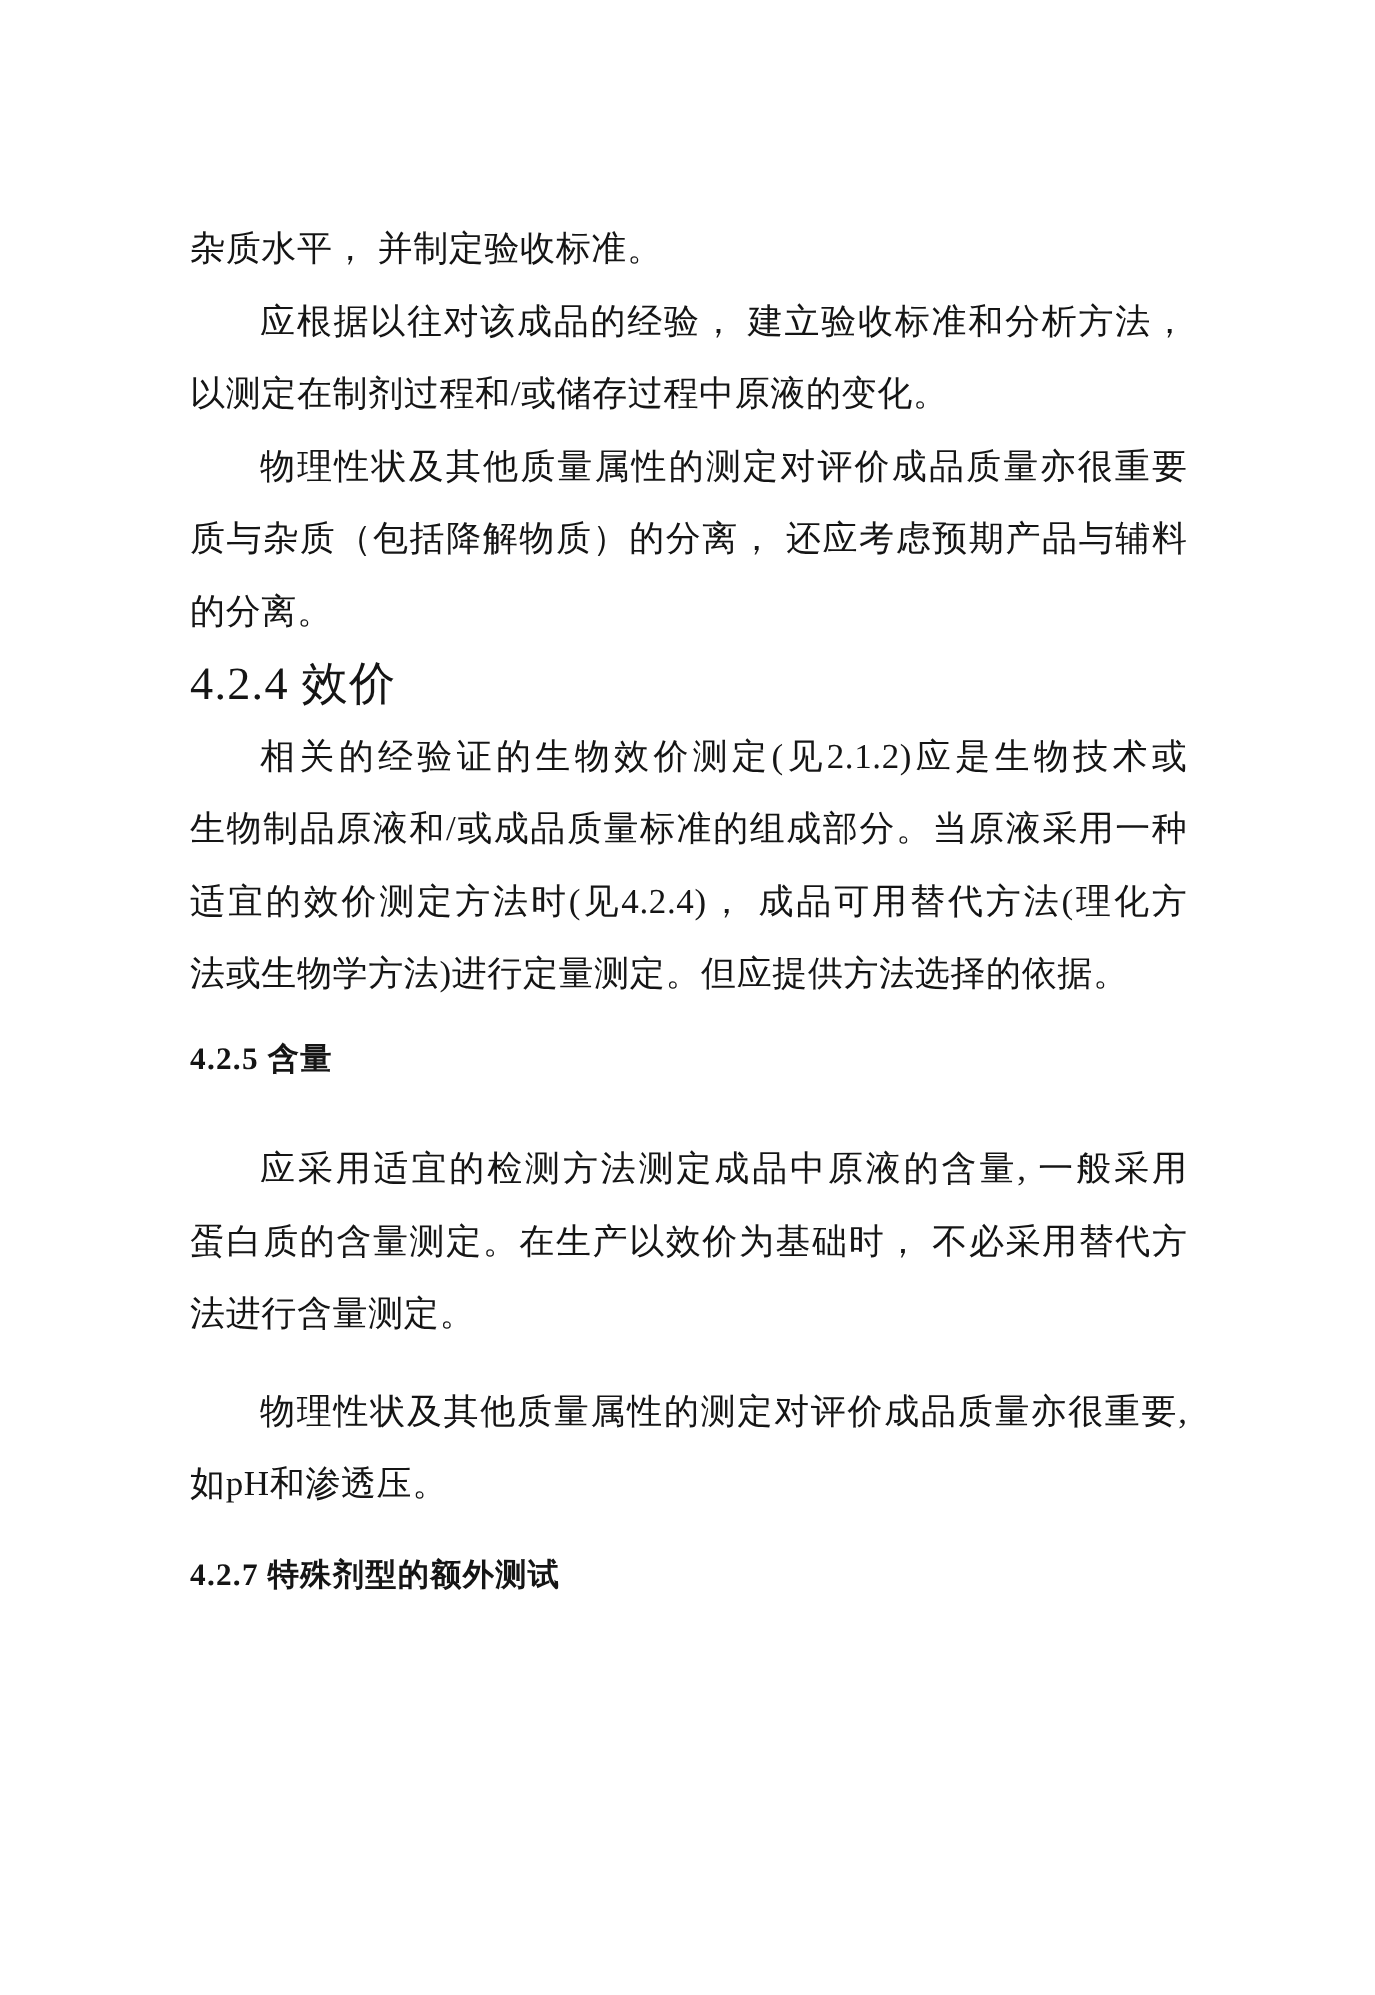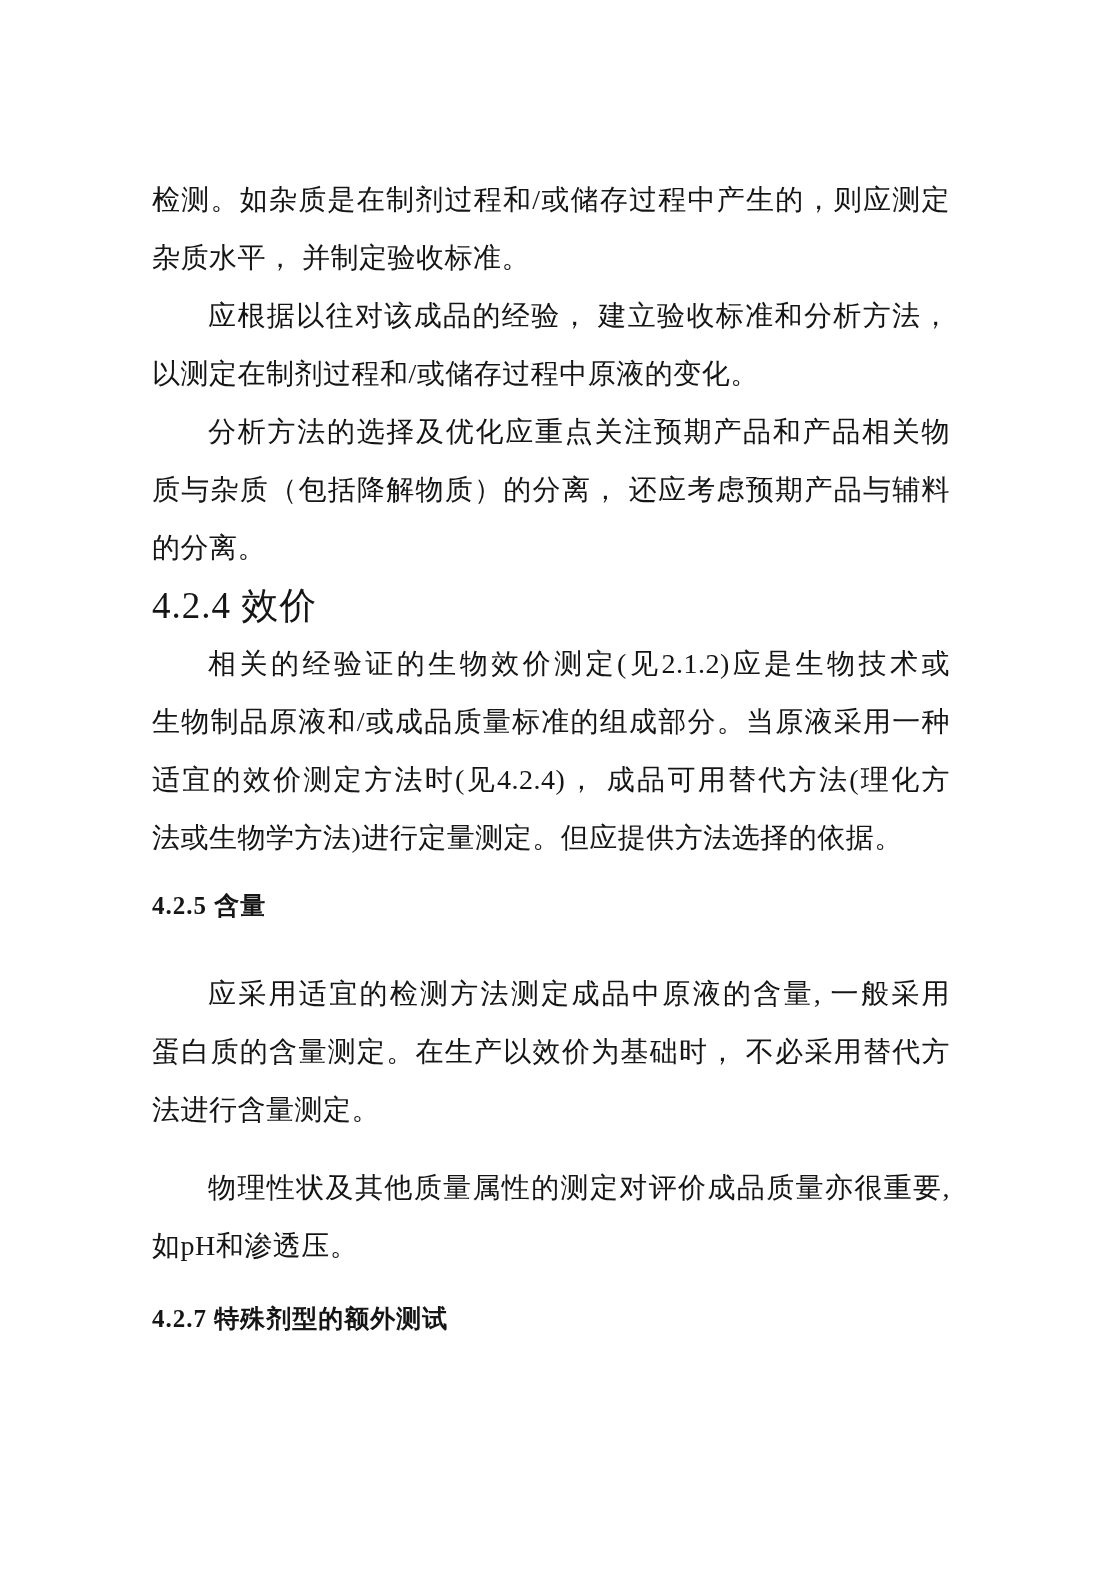--- a/index.html
+++ b/index.html
@@ -45,25 +45,24 @@
   .mt10 { margin-top: 10px; }
   .mt15 { margin-top: 15px; }
   .mt20 { margin-top: 20px; }
   .mt30 { margin-top: 30px; }
 </style>
 </head>
 <body>
 
 <div class="page">
 
-  <div class="line just">检测。如杂质是在制剂过程和/或储存过程中产生的，则应测定</div>
   <div class="line">杂质水平， 并制定验收标准。</div>
   <div class="line just indent">应根据以往对该成品的经验， 建立验收标准和分析方法，</div>
   <div class="line">以测定在制剂过程和/或储存过程中原液的变化。</div>
-  <div class="line just indent">分析方法的选择及优化应重点关注预期产品和产品相关物</div>
+  <div class="line just indent">物理性状及其他质量属性的测定对评价成品质量亦很重要</div>
   <div class="line just">质与杂质（包括降解物质）的分离， 还应考虑预期产品与辅料</div>
   <div class="line">的分离。</div>
 
   <div class="line h1">4.2.4 效价</div>
   <div class="line just indent">相关的经验证的生物效价测定(见2.1.2)应是生物技术或</div>
   <div class="line just">生物制品原液和/或成品质量标准的组成部分。当原液采用一种</div>
   <div class="line just">适宜的效价测定方法时(见4.2.4)， 成品可用替代方法(理化方</div>
   <div class="line">法或生物学方法)进行定量测定。但应提供方法选择的依据。</div>
 
   <div class="line h2 mt10">4.2.5 含量</div>

